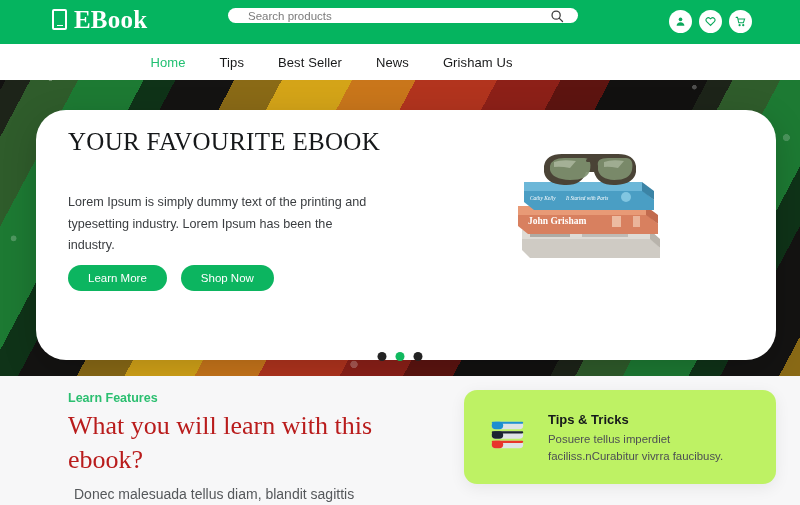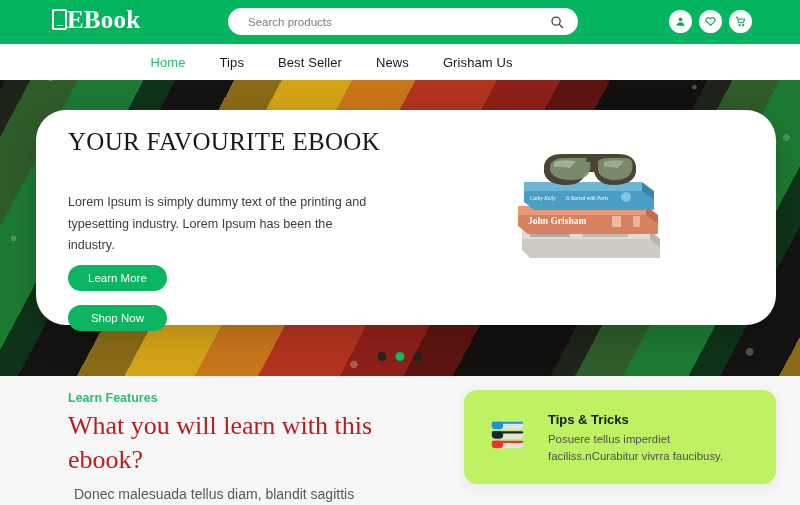--- a/index.html
+++ b/index.html
@@ -33,20 +33,21 @@
     display: flex;
     align-items: center;
   }
 
   .logo {
     position: absolute;
     left: 52px;
     top: 7px;
     display: flex;
     align-items: center;
+    gap: 7px;
     color: #ffffff;
   }
   .logo-icon {
     width: 15px; height: 21px;
     border: 2px solid #ffffff;
     border-radius: 2px;
     position: relative;
   }
   .logo-icon::after {
     content: "";
@@ -59,21 +60,21 @@
     font-family: "Liberation Serif", serif;
     font-size: 25px;
     font-weight: 700;
     letter-spacing: 0.2px;
     line-height: 1;
   }
 
   .searchbar {
     position: absolute;
     left: 228px; top: 8px;
-    width: 350px; height: 27px;
+    width: 350px; height: 15px;
     background: #ffffff;
     border-radius: 14px;
     display: flex;
     align-items: center;
     padding: 0 14px 0 20px;
   }
   .searchbar input {
     flex: 1;
     border: none;
     outline: none;
@@ -172,21 +173,21 @@
       radial-gradient(circle at 88% 79%, rgba(255,255,255,.26) 0 3.6px, transparent 4.2px),
       radial-gradient(circle at 96% 56%, rgba(255,255,255,.22) 0 2.0px, transparent 2.6px),
       radial-gradient(circle at 16% 92%, rgba(255,255,255,.20) 0 2.8px, transparent 3.4px),
       radial-gradient(circle at 52% 46%, rgba(255,255,255,.18) 0 2.4px, transparent 3.0px),
       radial-gradient(circle at 74% 48%, rgba(255,255,255,.20) 0 3.0px, transparent 3.6px);
   }
 
   .hero-card {
     position: absolute;
     left: 36px; top: 30px;
-    width: 740px; height: 215px;
+    width: 740px; height: 250px;
     background: #ffffff;
     border-radius: 30px;
     box-shadow: 0 10px 34px rgba(0,0,0,.18);
   }
 
   .hero-title {
     position: absolute;
     left: 32px; top: 16px;
     width: 330px;
     font-family: "Liberation Serif", serif;
@@ -202,21 +203,20 @@
     width: 300px;
     font-size: 12.6px;
     line-height: 1.72;
     color: #3a3d40;
   }
   .hero-btns {
     position: absolute;
     left: 32px; top: 155px;
     display: flex;
     gap: 14px;
-    flex-direction: column;
   }
   .btn {
     height: 26px;
     padding: 0 20px;
     border: none;
     border-radius: 13px;
     background: #0cb560;
     color: #ffffff;
     font-family: "Liberation Sans", sans-serif;
     font-size: 11.5px;

